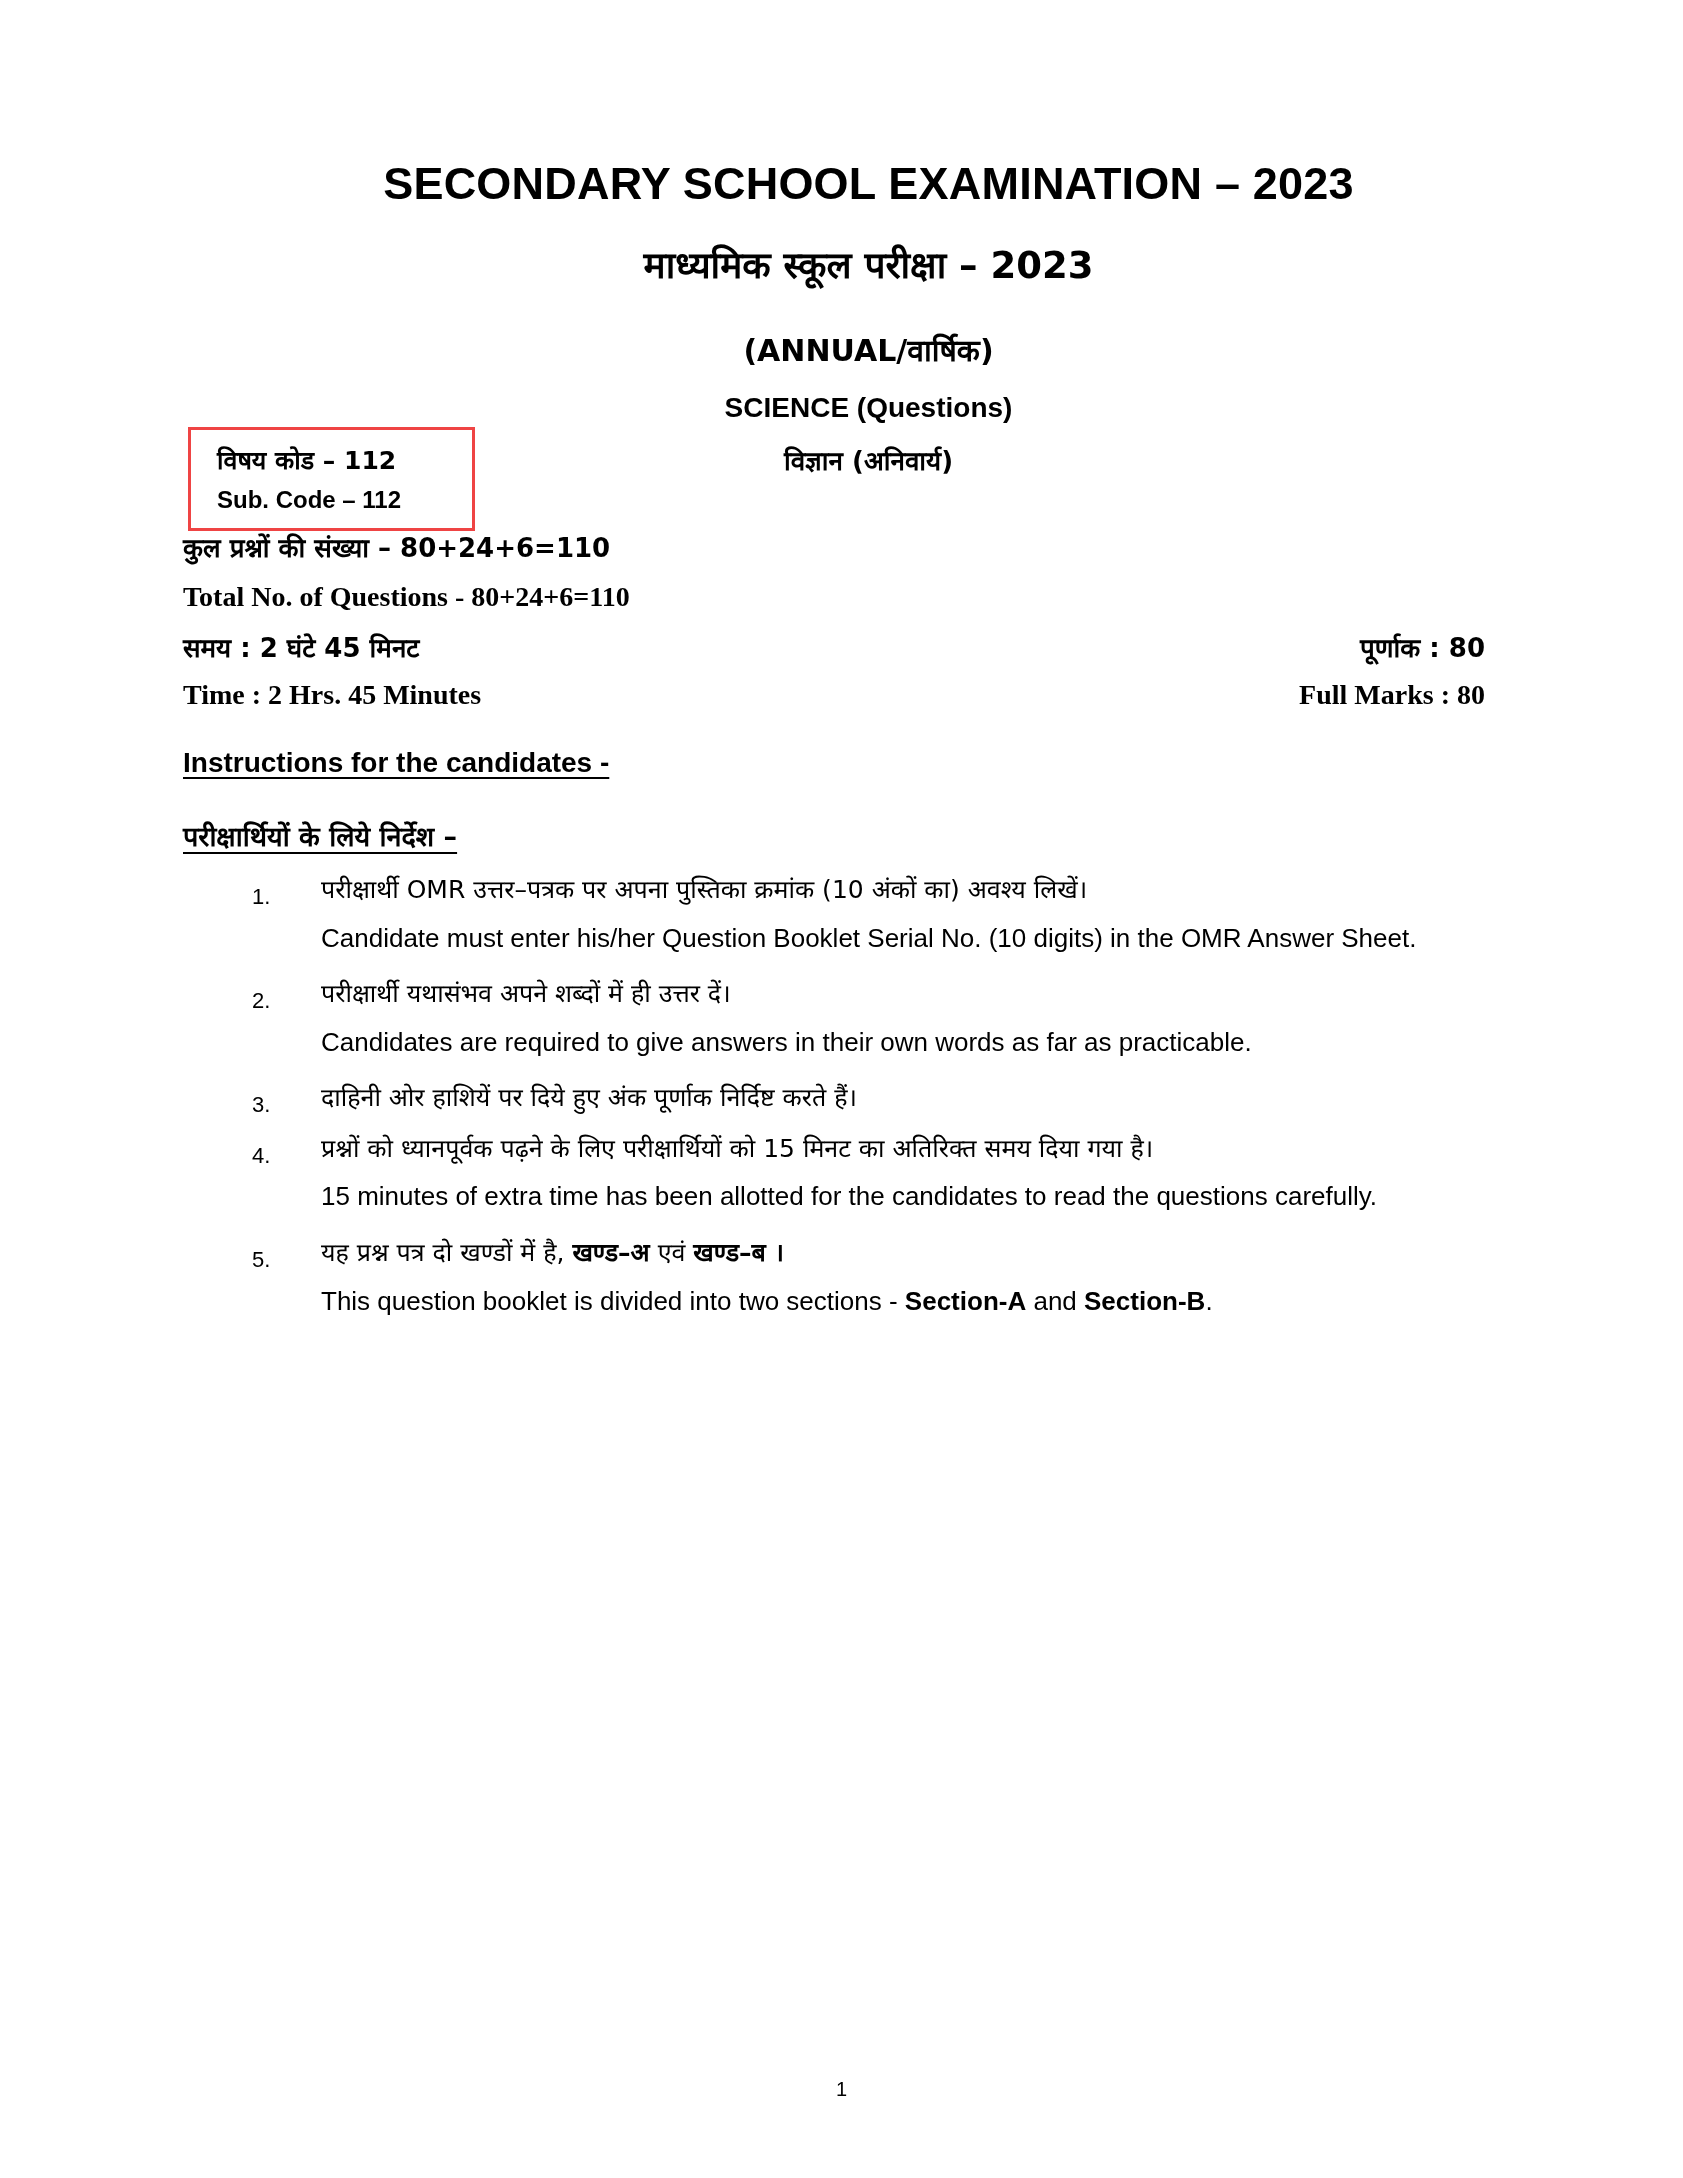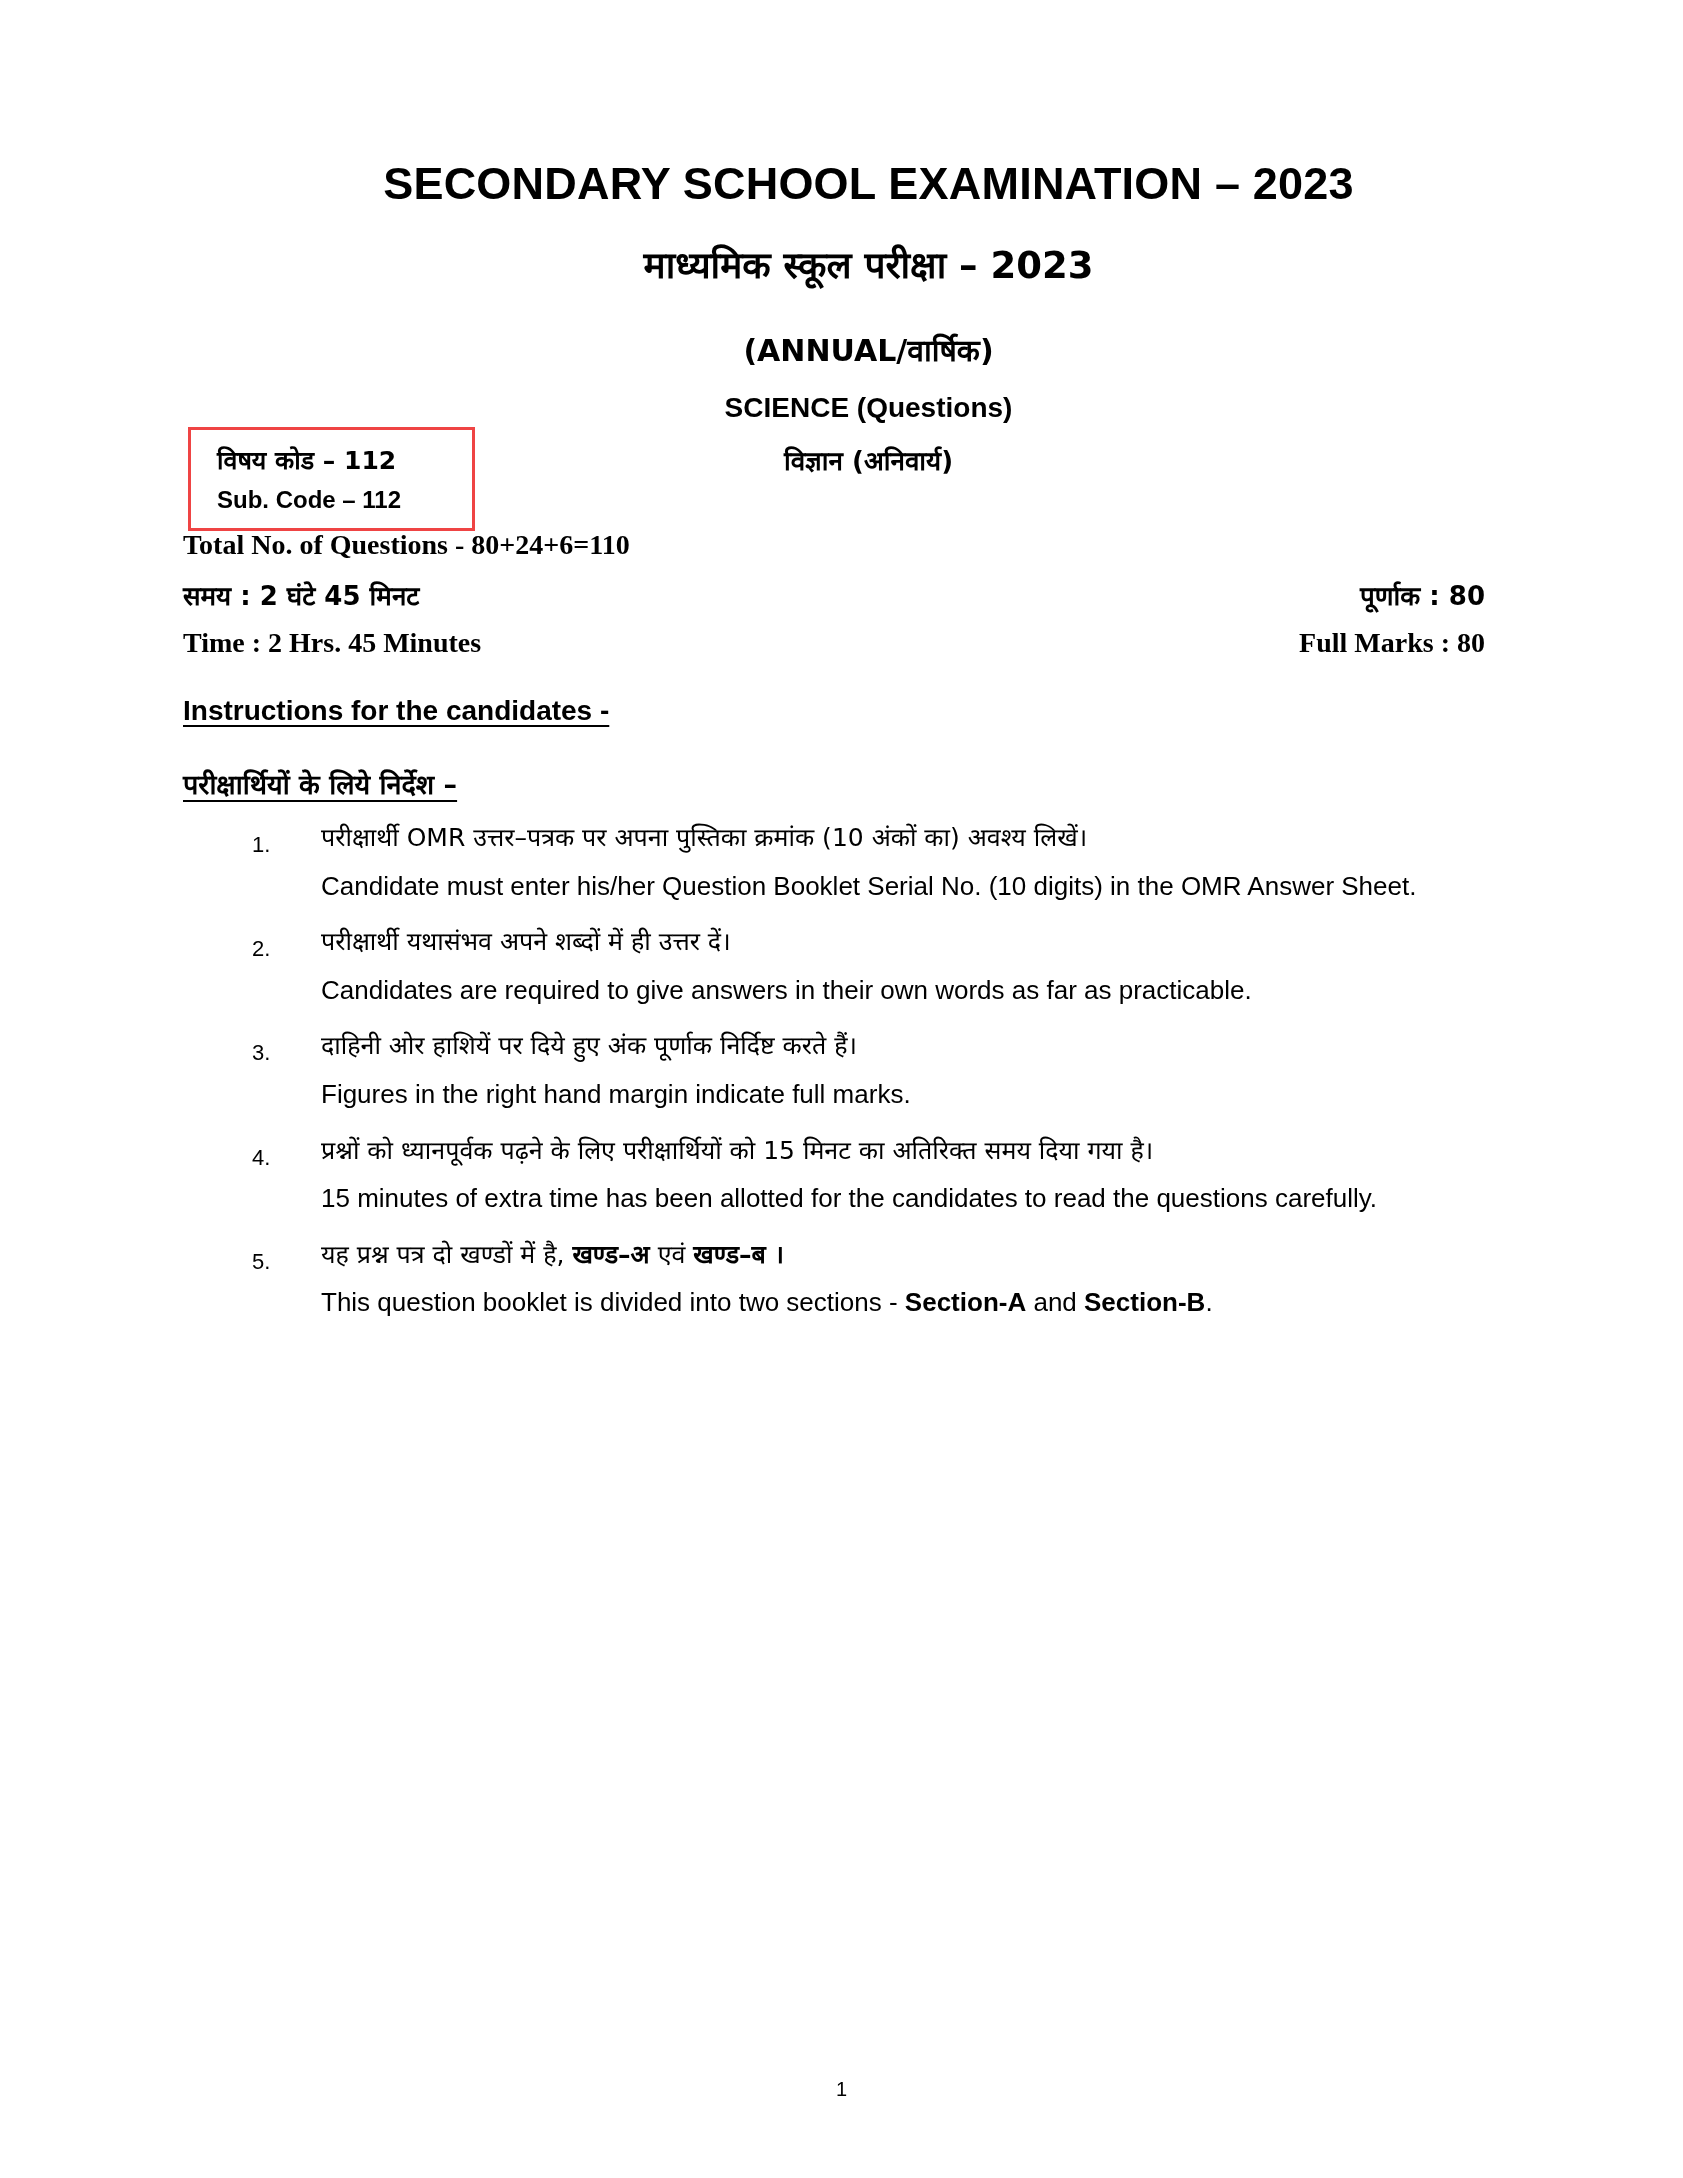--- a/index.html
+++ b/index.html
@@ -205,20 +205,21 @@
     <div class="annual">(ANNUAL/वार्षिक)</div>
     <div class="subject-en">SCIENCE (Questions)</div>
     <div class="subject-hi">विज्ञान (अनिवार्य)</div>
 
     <div class="code-box">
       <div class="code-hi">विषय कोड –  112</div>
       <div class="code-en">Sub. Code – 112</div>
     </div>
 
     <div class="meta">
+      <div class="meta-line meta-hi">कुल प्रश्नों की संख्या –  80+24+6=110</div>
       <div class="meta-line meta-en">Total No. of Questions  -   80+24+6=110</div>
 
       <div class="row">
         <div class="meta-hi">समय : 2 घंटे 45 मिनट</div>
         <div class="meta-hi right">पूर्णाक : 80</div>
       </div>
       <div class="row">
         <div class="meta-en">Time : 2 Hrs. 45 Minutes</div>
         <div class="meta-en right">Full Marks : 80</div>
       </div>
@@ -246,21 +247,20 @@
         <div class="instr-body">
           <p class="hi-para">परीक्षार्थी यथासंभव अपने शब्दों में ही उत्तर दें।</p>
           <p class="en-para">Candidates are required to give answers in their own words as far as practicable.</p>
         </div>
       </div>
 
       <div class="instr-item">
         <div class="instr-num">3.</div>
         <div class="instr-body">
           <p class="hi-para">दाहिनी ओर हाशियें पर दिये हुए अंक पूर्णाक निर्दिष्ट करते हैं।</p>
-          <p class="en-para nojust">Figures in the right hand margin indicate full marks.</p>
         </div>
       </div>
 
       <div class="instr-item">
         <div class="instr-num">4.</div>
         <div class="instr-body">
           <p class="hi-para">प्रश्नों को ध्यानपूर्वक पढ़ने के लिए परीक्षार्थियों को 15 मिनट का अतिरिक्त समय दिया गया है।</p>
           <p class="en-para">15 minutes of extra time has been allotted for the candidates to read the questions carefully.</p>
         </div>
       </div>

